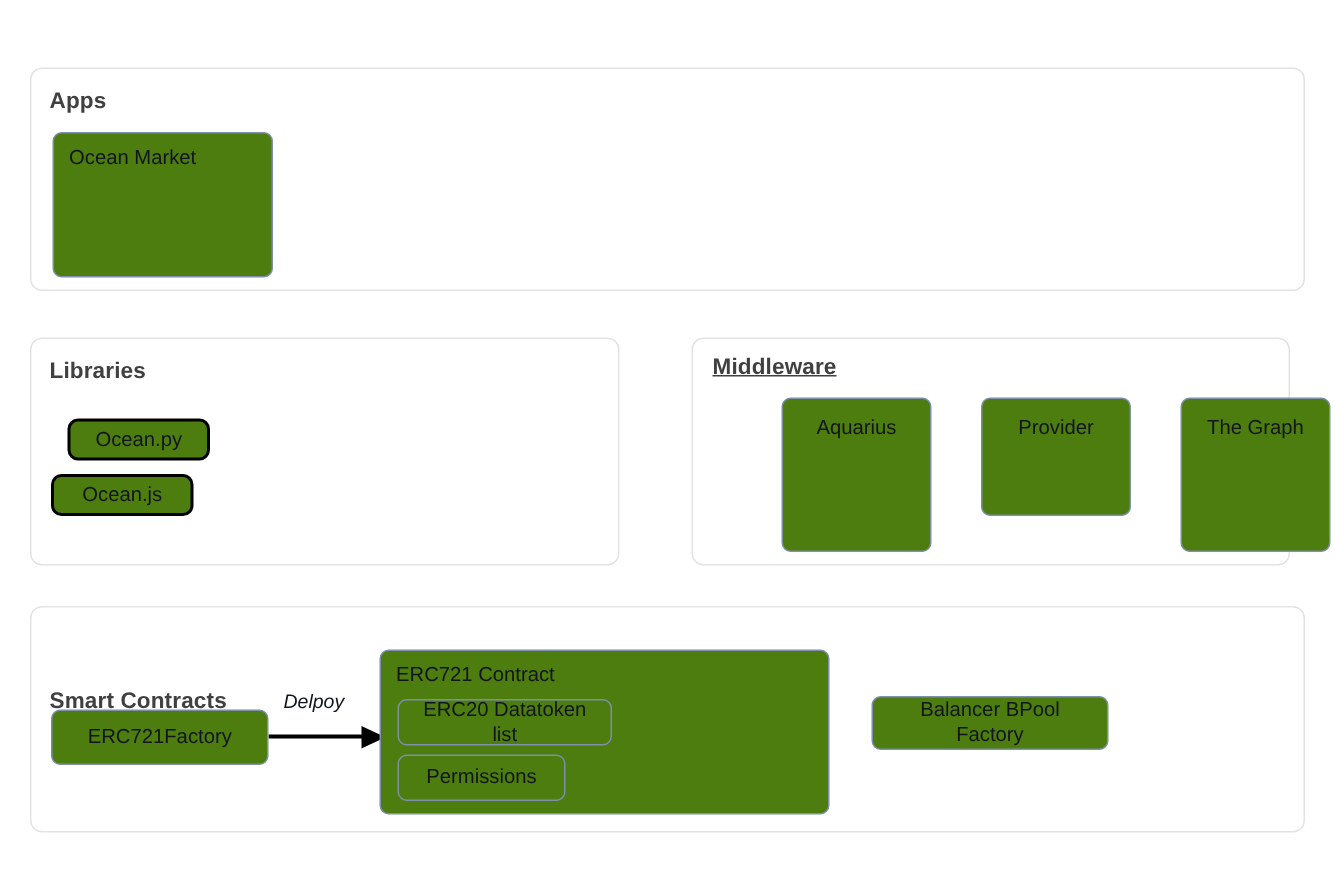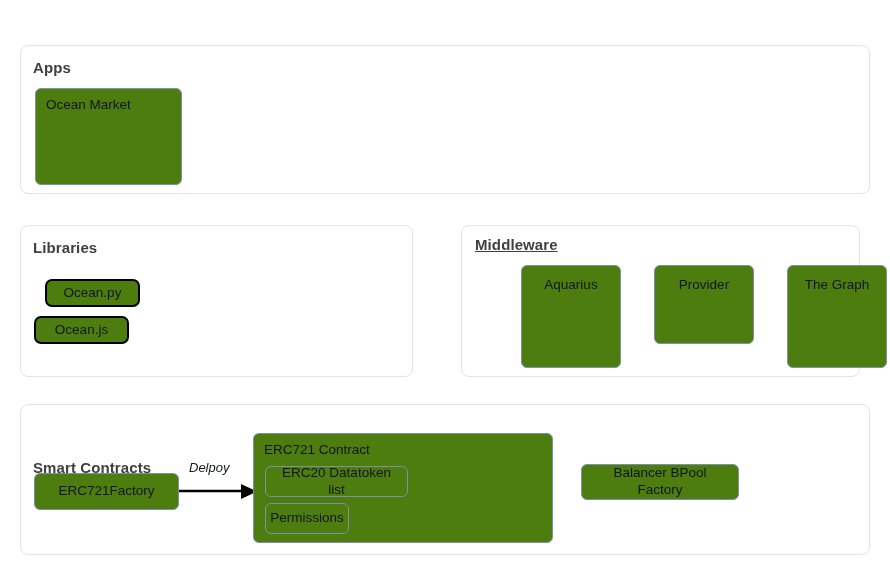--- a/index.html
+++ b/index.html
@@ -143,21 +143,21 @@
   </div>
   <div class="arrow-label" style="left:189px; top:460px;font-style:italic;">Delpoy</div>
 
   <div class="node topleft" style="left:253px; top:433px; width:300px; height:110px;">
     <span class="node-label">ERC721 Contract</span>
   </div>
 
   <div class="node center" style="left:265px; top:466px; width:143px; height:31px;">
     <span class="node-label">ERC20 Datatoken list</span>
   </div>
-  <div class="node center" style="left:265px; top:503px; width:84px; height:31px;">
+  <div class="node center" style="left:265px; top:503px; width:112px; height:31px;">
     <span class="node-label">Permissions</span>
   </div>
 
   <div class="node center" style="left:581px; top:464px; width:158px; height:36px;">
     <span class="node-label">Balancer BPool Factory</span>
   </div>
 
 </div>
 
 </body></html>

